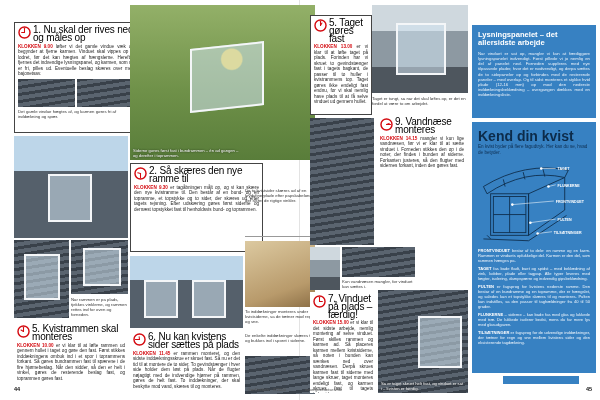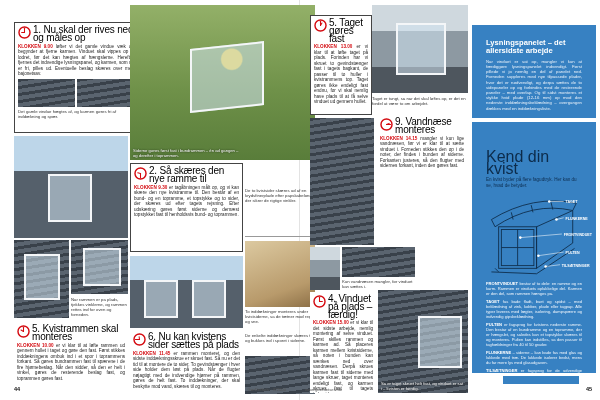--- a/index.html
+++ b/index.html
@@ -24,24 +24,24 @@
   .ph-grass{background:radial-gradient(circle at 55% 35%, #e8cf3e 0 7%, rgba(0,0,0,0) 8%),
             linear-gradient(180deg,#93b068 0%,#6f9149 55%,#597d3a 100%);}
   .ph-roof{background:repeating-linear-gradient(171deg,#39414a 0 3px,#5a646f 3px 7px);}
   .ph-skyroof{background:linear-gradient(180deg,#bdd6e9 0 34%,#55606b 34%),
               repeating-linear-gradient(0deg,rgba(0,0,0,.12) 0 3px,rgba(0,0,0,0) 3px 7px);}
   .ph-wood{background:linear-gradient(160deg,#dcc9a0,#b89a6b 70%,#8c6f46);}
   .ph-int{background:linear-gradient(180deg,#cfd8de 0 30%,#8d99a2 30% 70%,#4e565e 70%);}
   .win{position:absolute;border:2px solid #f4f6f8;background:rgba(210,228,240,.55);}
   .ph-cap{position:absolute;left:3px;bottom:2px;right:3px;color:#fff;font-size:4.2px;
           line-height:5px;text-shadow:0 0 2px rgba(0,0,0,.9);}
-  .bluepanel{position:absolute;background:#3781c2;box-sizing:border-box;padding:14px;overflow:hidden;}
+  .bluepanel{position:absolute;background:#3781c2;box-sizing:border-box;padding:6px;overflow:hidden;}
   .bp-title{font-weight:bold;color:#fff;font-size:7.6px;line-height:8.4px;margin:0 0 3px 0;}
   .bp-body{margin:0;font-size:4.3px;line-height:5.2px;color:#eaf2fa;text-align:justify;}
-  .kend-title{font-weight:normal;color:#0c2b4a;font-size:16px;line-height:12px;margin:15px 0 2px 0;}
+  .kend-title{font-weight:bold;color:#0c2b4a;font-size:14px;line-height:12px;margin:2px 0 2px 0;}
   .kend-intro{margin:0 0 2px 0;font-size:4.6px;line-height:5.6px;color:#0e2f52;}
   .defs p{margin:0 0 3px 0;font-size:4.1px;line-height:5px;color:#f0f6fc;text-align:justify;}
   .defs b{color:#ffffff;}
   .diagram{display:block;margin:1px auto 3px auto;}
   .dline{stroke:#10304f;stroke-width:1;fill:none;}
   .llead{stroke:#ffffff;stroke-width:0.6;}
   .ldot{fill:#ffffff;}
   .ltext{fill:#ffffff;font-size:4px;font-weight:bold;font-family:"Liberation Sans",sans-serif;}
   .footnum{font-weight:bold;font-size:5.5px;color:#111;}
   .foottxt{font-size:4.2px;color:#555;}
@@ -92,21 +92,21 @@
       <div class="title">5. Kvistrammen skal monteres</div>
     </div>
     <p class="body"><span class="lead">KLOKKEN 10.00</span> <span>er vi klar til at løfte rammen ud gennem hullet i taget og gøre den fast. Først stikkes inddækningens ombuk ind i et spor i toprammens forkant. Så gøres bundrammen fast til spærene i de fire hjørnebeslag. Når den sidder, så den er helt i vinkel, gøres de resterende beslag fast, og toprammen gøres fast.</span></p>
   </div>
 
   <div class="ph abs ph-grass" style="left:130px;top:5px;width:185px;height:155px">
     <div class="win" style="left:60px;top:40px;width:70px;height:60px;transform:skewY(-6deg)"></div>
     <div class="ph-cap" style="width:110px">Siderne gøres først fast i bundrammen – én ad gangen – og derefter i toprammen.</div>
   </div>
 
-  <div class="stepbox bordered" style="left:130px;top:163px;width:113px;height:89px">
+  <div class="stepbox bordered" style="left:130px;top:163px;width:133px;height:89px">
     <div class="stephead">
       <svg class="clock" viewBox="0 0 20 20">
         <circle cx="10" cy="10" r="8.5"></circle>
         <line class="hand-h" x1="10" y1="10" x2="10" y2="5.6" style="transform: rotate(285deg);"></line>
         <line class="hand-m" x1="10" y1="10" x2="10" y2="3.6" style="transform: rotate(180deg);"></line>
       </svg>
       <div class="title">2. Så skæres den nye ramme til</div>
     </div>
     <p class="body"><span class="lead">KLOKKEN 9.30</span> <span>er tagåbningen målt op, og vi kan skære den nye kvistramme til. Den består af en bund- og en topramme, et topstykke og to sider, der skæres ud efter tagets rejsning. Efter udskæring gøres først siderne og dernæst topstykket fast til henholdsvis bund- og toprammen.</span></p>
   </div>
@@ -170,21 +170,21 @@
   <div class="ph abs ph-roof" style="left:342px;top:247px;width:73px;height:30px"></div>
   <p class="caption abs" style="left:342px;top:279px;width:73px">Kun vandnæsen mangler, før vinduet kan sættes i.</p>
 
   <div class="stepbox" style="left:310px;top:292px;width:66px;height:101px">
     <div class="stephead">
       <svg class="clock" viewBox="0 0 20 20">
         <circle cx="10" cy="10" r="8.5"></circle>
         <line class="hand-h" x1="10" y1="10" x2="10" y2="5.6" style="transform: rotate(90deg);"></line>
         <line class="hand-m" x1="10" y1="10" x2="10" y2="3.6" style="transform: rotate(0deg);"></line>
       </svg>
-      <div class="title">4. Vinduet på plads – færdig!</div>
+      <div class="title">7. Vinduet på plads – færdig!</div>
     </div>
     <p class="body"><span class="lead">KLOKKEN 15.00</span> <span>er vi klar til det sidste arbejde, nemlig montering af selve vinduet. Først skilles rammen og karmen ad. Så placeres karmen mellem kvistsiderne, så noten i bunden kan sænkes ned over vandnæsen. Derpå skrues karmen fast til siderne med lange skruer, taget monteres endeligt fast, og karmen skrues fast til tagets inderside.</span></p>
   </div>
 
   <div class="ph abs ph-roof" style="left:378px;top:290px;width:90px;height:103px">
     <div class="win" style="left:40px;top:26px;width:40px;height:48px"></div>
     <div class="ph-cap">Så er taget skruet helt fast, og vinduet er sat i – kvisten er færdig.</div>
   </div>
 
   <div class="bluepanel" style="left:472px;top:25px;width:124px;height:93px">

